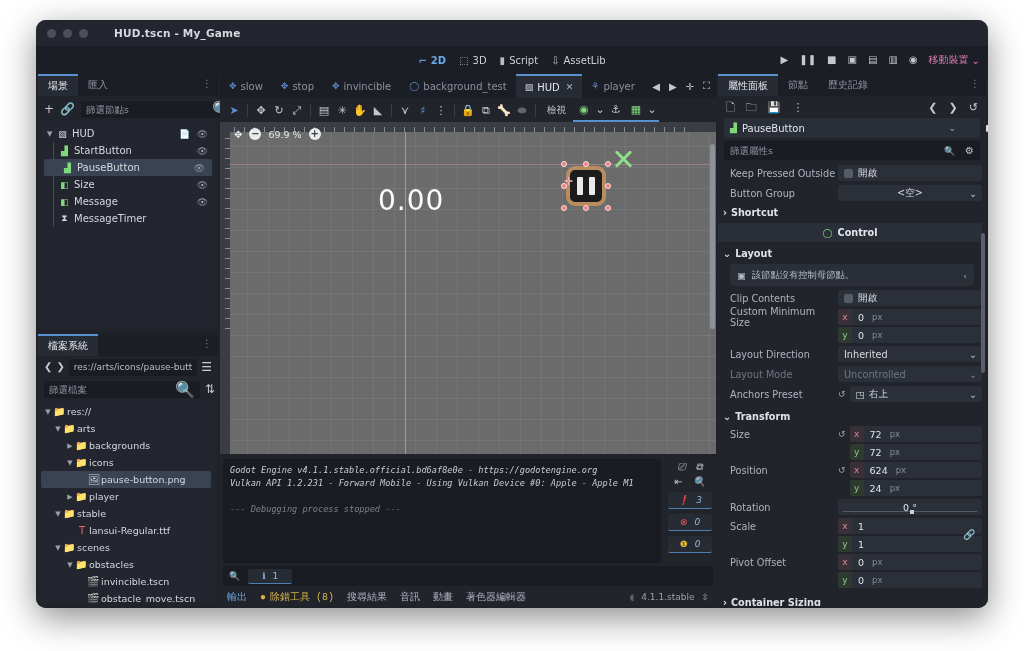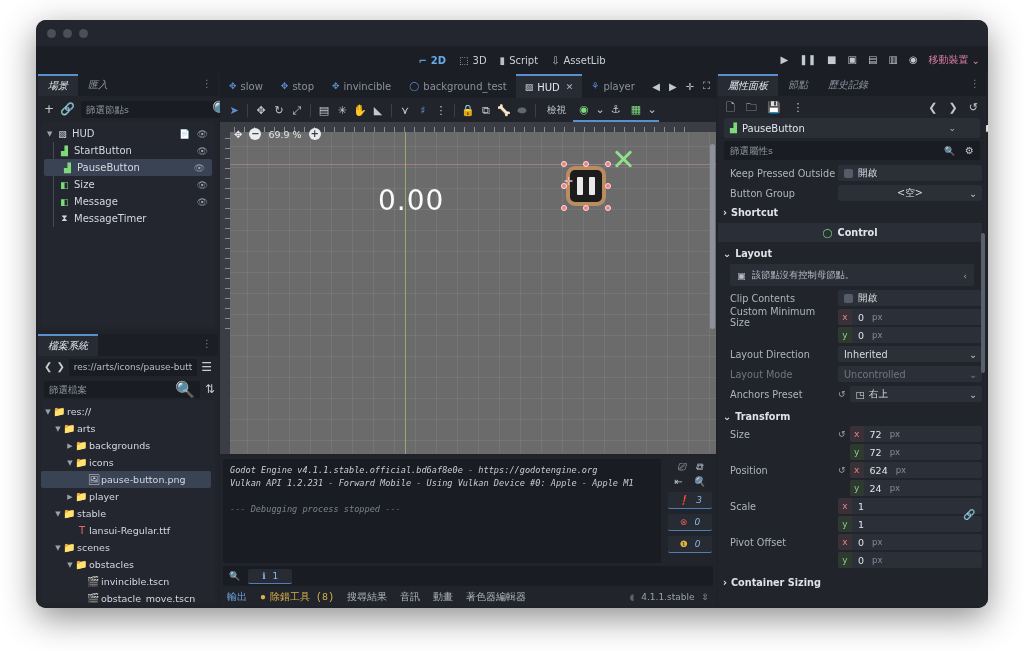--- a/index.html
+++ b/index.html
@@ -32,21 +32,21 @@
 
   
   .body{flex:1;display:flex;min-height:0;background:#1f2229;padding:0 2px 2px 2px;gap:2px;}
   .col-left{width:180px;display:flex;flex-direction:column;gap:4px;}
   .col-mid{flex:1;display:flex;flex-direction:column;min-width:0;gap:0px;}
   .col-right{width:268px;display:flex;flex-direction:column;}
 
   .panel{background:#21242b;border-radius:3px;display:flex;flex-direction:column;min-height:0;}
 
   
-  .ptabs{display:flex;align-items:center;height:22px;background:#1b1e25;flex:0 0 auto;position:relative;border-radius:3px 3px 0 0;font-style:italic;}
+  .ptabs{display:flex;align-items:center;height:22px;background:#1b1e25;flex:0 0 auto;position:relative;border-radius:3px 3px 0 0;}
   .ptab{font-size:10px;padding:0 10px;height:22px;line-height:22px;color:#8b919d;cursor:pointer;}
   .ptab.active{color:#e6e9ef;background:#272b33;border-top:2px solid #5a8fd0;line-height:20px;}
   .kebab{position:absolute;right:6px;top:5px;color:#7c828e;font-size:10px;line-height:1;cursor:pointer;letter-spacing:0;}
 
   
   .stoolbar{display:flex;align-items:center;gap:6px;height:26px;padding:0 6px;background:#21242b;flex:0 0 auto;}
   .ticon{color:#c6cad3;font-size:12px;cursor:pointer;line-height:1;}
   .filterbox{flex:1;height:17px;background:#191c22;border-radius:2px;display:flex;align-items:center;padding:0 5px;gap:4px;}
   .filterbox input{flex:1;background:transparent;border:0;outline:none;color:#b9bec8;font-size:9.5px;font-family:inherit;}
   .filterbox input::placeholder{color:#8f95a1;}
@@ -165,20 +165,21 @@
 <body>
 
 <div class="window">
 
   <div class="titlebar">
     <div class="traffic">
       <div class="dot"></div>
       <div class="dot"></div>
       <div class="dot"></div>
     </div>
+    <div class="title">HUD.tscn - My_Game</div>
   </div>
 
   <div class="topstrip">
     <div class="center-tabs">
       <div class="ct active">
         <span class="gi">⌐</span>
         <span>2D</span>
       </div>
       <div class="ct">
         <span class="gi">⬚</span>
@@ -746,20 +747,28 @@
           <div class="prow" style="height:18px">
             <span class="pl"></span>
             <span class="revert" style="visibility:hidden">↺</span>
             <span class="numfield">
               <span class="axl y">y</span>
               <span class="numv">24</span>
               <span class="unit">px</span>
             </span>
           </div>
 
+          <div class="prow">
+            <span class="pl">Rotation</span>
+            <span class="slider">
+              <span style="font-size:9.5px;color:#e1e4ea">0 °</span>
+              <span class="tr"></span>
+              <span class="kn"></span>
+            </span>
+          </div>
 
           <div class="prow" style="height:18px">
             <span class="pl">Scale</span>
             <span class="numfield">
               <span class="axl">x</span>
               <span class="numv">1</span>
             </span>
           </div>
           <div class="prow" style="height:18px;position:relative">
             <span class="pl"></span>

